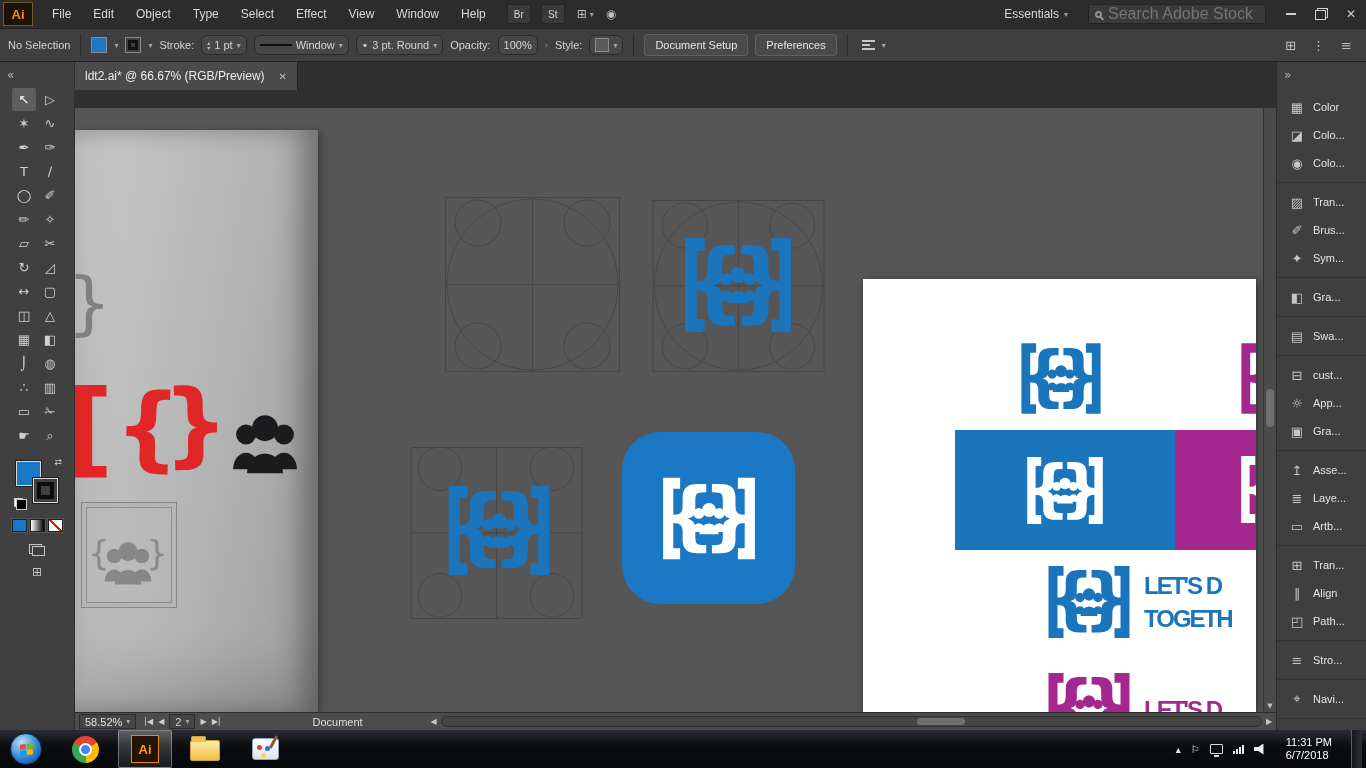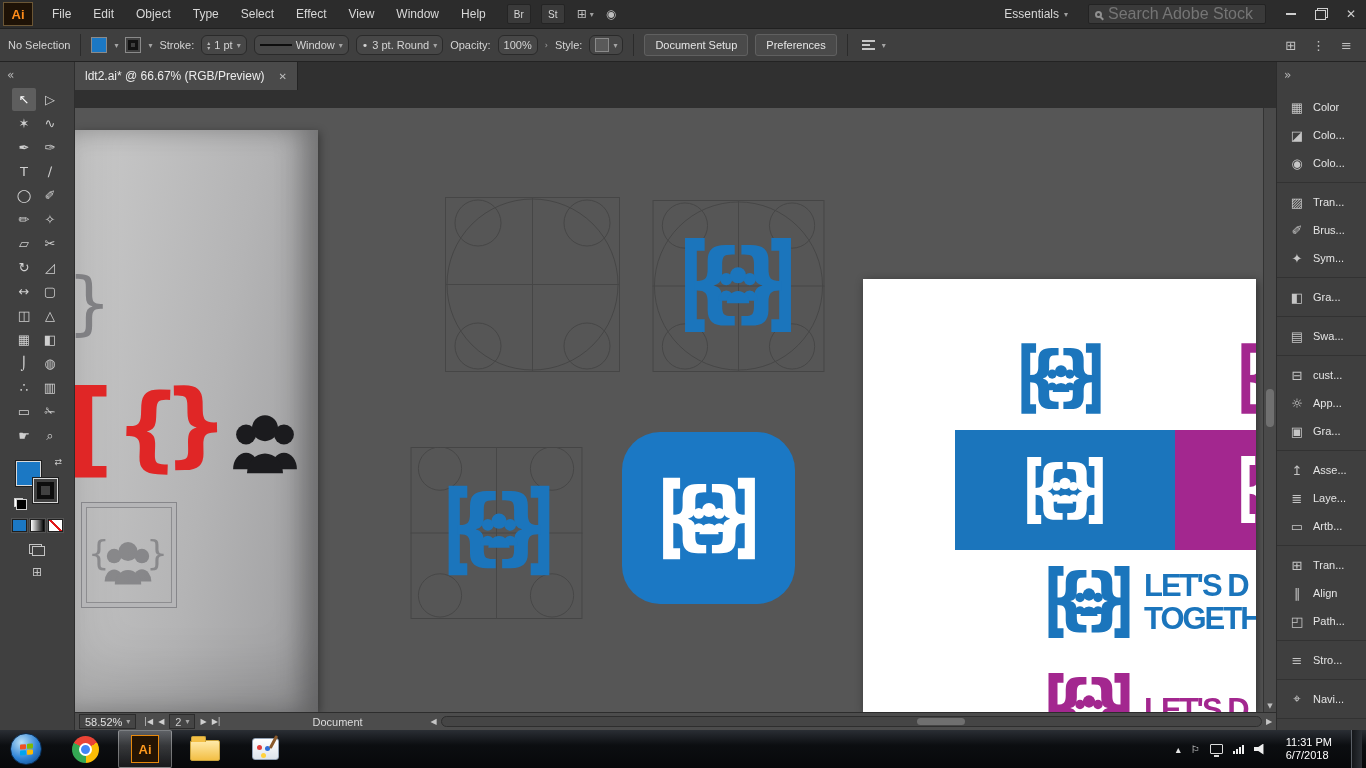--- a/index.html
+++ b/index.html
@@ -107,21 +107,21 @@
 
   .artboard{position:absolute;left:788px;top:189px;width:393px;height:433px;background:#fff;overflow:hidden;box-shadow:2px 2px 9px rgba(0,0,0,.45)}
   .ab-logo-top{position:absolute;left:154px;top:61px;color:var(--blue)}
   .ab-logo-top-m{position:absolute;left:374px;top:61px;color:var(--magenta)}
   .banner{position:absolute;left:92px;top:151px;height:120px;display:flex}
   .banner-blue{width:220px;background:var(--blue);display:flex;align-items:center;justify-content:center;color:#fff}
   .banner-magenta{width:160px;background:var(--magenta);position:relative;color:#fff}
   .banner-magenta .logo-svg{position:absolute;left:62px;top:23px}
   .tagline{position:absolute;left:181px;top:284px;display:flex;align-items:center;gap:10px}
   .tagline .logo-svg{flex:none}
-  .tagline-text{font-weight:bold;font-size:31px;line-height:33px;letter-spacing:-2px;white-space:nowrap;color:var(--blue)}
+  .tagline-text{font-weight:bold;font-size:24px;line-height:33px;letter-spacing:-2px;white-space:nowrap;color:var(--blue)}
   .tagline2{position:absolute;left:181px;top:391px;display:flex;align-items:center;gap:10px;color:var(--magenta)}
   .tagline2 .tagline-text{color:var(--magenta)}
 
   .v-scroll{position:absolute;right:0;top:0;bottom:0;width:13px;background:#4a4a4a;border-left:1px solid #333;display:flex;flex-direction:column;align-items:center;z-index:15}
   .v-scroll .sc-arrow{height:13px;font-size:7px;color:#bdbdbd;display:flex;align-items:center;justify-content:center;width:100%}
   .v-track{flex:1;width:100%;position:relative}
   .v-thumb{position:absolute;left:2px;right:2px;top:48%;height:38px;background:#707070;border-radius:5px}
 
   
   .statusbar{position:absolute;left:75px;right:90px;bottom:38px;height:18px;background:#4c4c4c;border-top:1px solid #2d2d2d;display:flex;align-items:center;font-size:11px;color:#e0e0e0;gap:4px;padding-left:4px;z-index:22}

